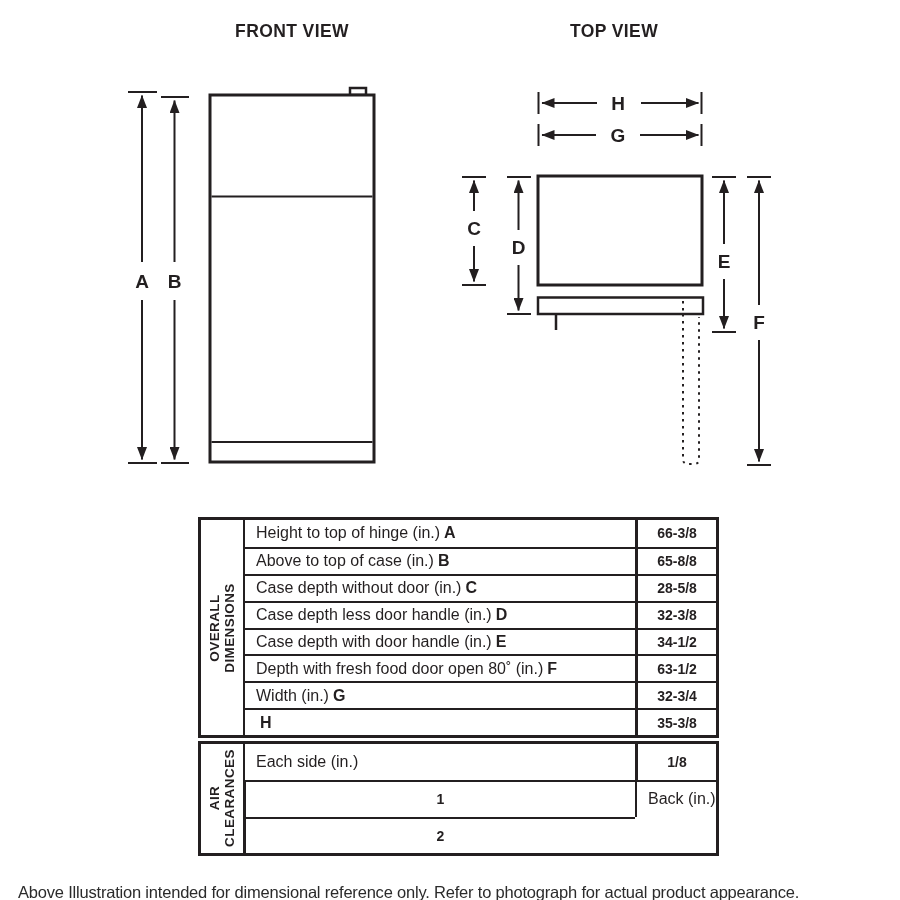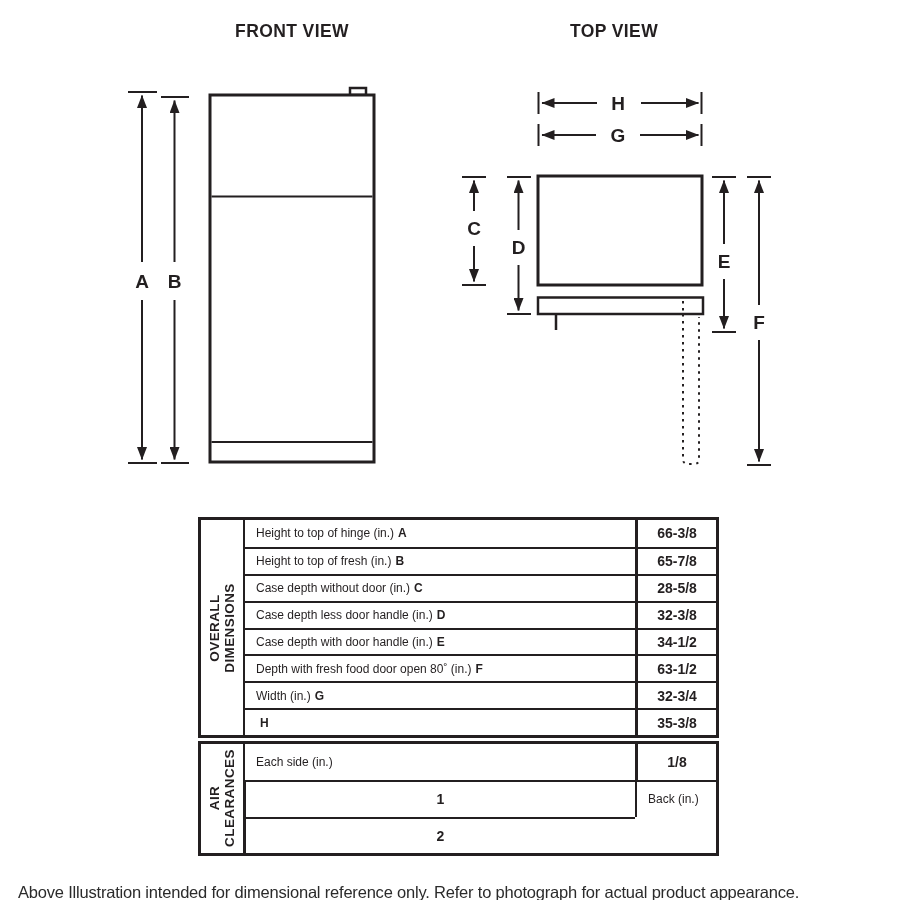--- a/index.html
+++ b/index.html
@@ -13,21 +13,21 @@
   .spec-section{position:absolute;left:198px;width:521px;border:3px solid #231f20;
                 box-sizing:border-box;display:grid;grid-template-columns:42px 1fr 81px;
                 background:#fff;}
   #overall-section{top:517px;height:221px;grid-template-rows:repeat(8,1fr);}
   #air-section{top:741px;height:115px;grid-template-rows:repeat(3,1fr);}
   .hdr-cell{grid-column:1;grid-row:1/-1;position:relative;}
   .hdr-rot{position:absolute;left:50%;top:50%;transform:translate(-50%,-50%) rotate(-90deg);
            white-space:nowrap;text-align:center;font-size:13.5px;font-weight:bold;
            line-height:15px;letter-spacing:0.4px;}
   .lbl-cell{border-left:2px solid #231f20;border-top:2px solid #231f20;display:flex;
-            align-items:center;padding-left:11px;font-size:12px;white-space:nowrap;
+            align-items:center;padding-left:11px;font-size:16px;white-space:nowrap;
             overflow:hidden;}
   .val-cell{border-left:3px solid #231f20;border-top:2px solid #231f20;display:flex;
             align-items:center;justify-content:center;font-weight:bold;font-size:14px;}
   .ft{border-top:none;}
   .letter{font-weight:bold;margin-left:4px;}
 
   .footer-note{position:absolute;left:18px;top:871px;width:874px;font-size:16.5px;
                letter-spacing:-0.2px;color:#2b2b2b;white-space:nowrap;margin-top:12px;}
 </style>
 </head>
@@ -143,24 +143,24 @@
       </div>
     </div>
 
     <div class="lbl-cell ft">
         <span>Height to top of hinge (in.)</span>
         <span class="letter">A</span>
       </div>
     <div class="val-cell ft">66-3/8</div>
 
     <div class="lbl-cell">
-        <span>Height to top of fresh (in.)</span>
+        <span>Above to top of case (in.)</span>
         <span class="letter">B</span>
       </div>
-    <div class="val-cell">65-7/8</div>
+    <div class="val-cell">65-8/8</div>
 
     <div class="lbl-cell">
         <span>Case depth without door (in.)</span>
         <span class="letter">C</span>
       </div>
     <div class="val-cell">28-5/8</div>
 
     <div class="lbl-cell">
         <span>Case depth less door handle (in.)</span>
         <span class="letter">D</span>

